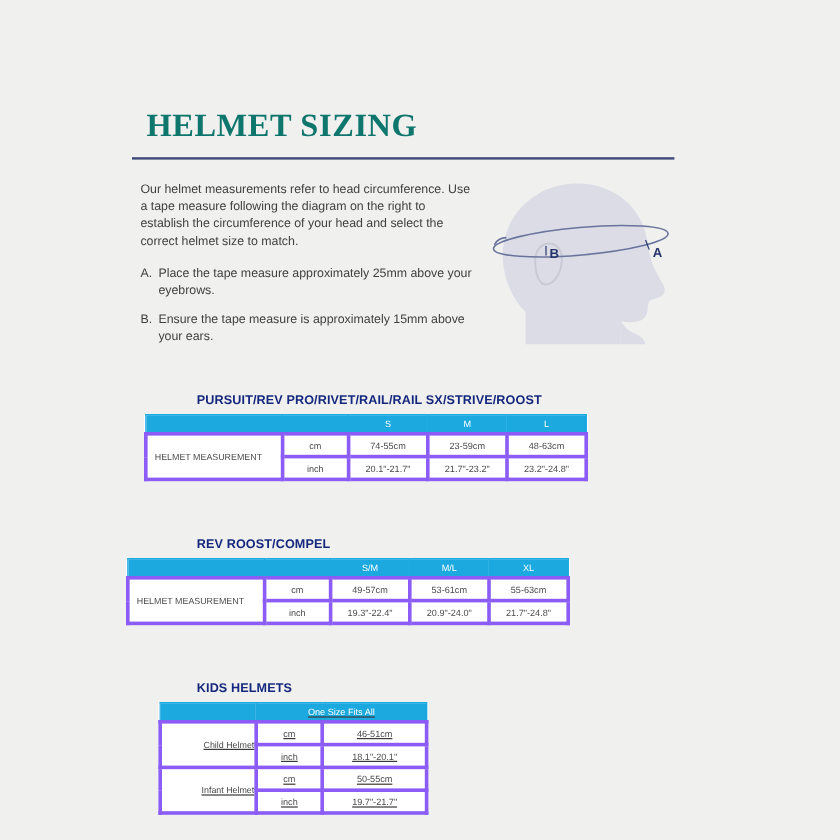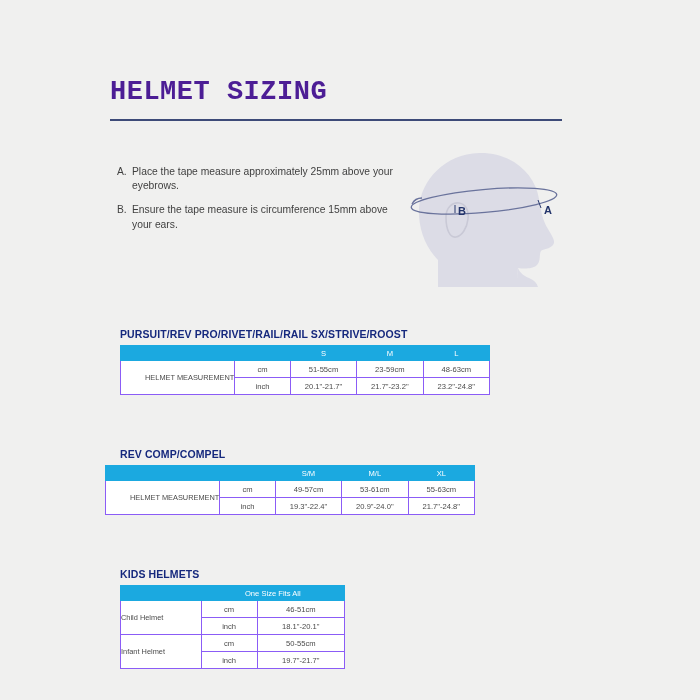--- a/index.html
+++ b/index.html
@@ -27,24 +27,24 @@
   .title-block {
     position: absolute;
     left: 110px;
     top: 78px;
     width: 452px;
   }
   .page-title {
     font-size: 27px;
     font-weight: bold;
     letter-spacing: 0.5px;
-    color: #4c1d95;
+    color: #0f766e;
     line-height: 1.05;
-    margin: 0;
-    font-family: Liberation Mono, monospace;
+    margin: 12px;
+    font-family: Liberation Serif, serif;
   }
   .title-rule {
     margin-top: 13px;
     height: 2px;
     background: #3d4a78;
     width: 452px;
   }
 
   
   .intro {
@@ -88,32 +88,33 @@
   .diagram svg { display: block; }
 
   
   .section-heading {
     position: absolute;
     font-size: 10.5px;
     font-weight: bold;
     color: #15287d;
     letter-spacing: 0.1px;
     white-space: nowrap;
+    margin-left: 44px;
   }
 
   
   .sizing-table {
     position: absolute;
     border-collapse: collapse;
     table-layout: fixed;
     background: #ffffff;
   }
   .sizing-table td,
   .sizing-table th {
-    border: 1px solid #8b5cf6;
+    border: 3px solid #8b5cf6;
     padding: 0;
     text-align: center;
     vertical-align: middle;
     font-weight: normal;
     font-size: 7.6px;
     color: #4a4a4a;
     background: #ffffff;
     height: 16px;
   }
   .sizing-table th.hdr {
@@ -121,62 +122,63 @@
     color: #ffffff;
     font-size: 7.6px;
     height: 14px;
     border: 1px solid #1ba9e0;
   }
   .sizing-table th.hdr-blank {
     background: #1ba9e0;
     border: 1px solid #1ba9e0;
   }
   .sizing-table td.rowlabel {
-    text-align: right;
+    text-align: left;
     padding-left: 6px;
     font-size: 7.4px;
     color: #4a4a4a;
   }
   .sizing-table td.rowlabel-c {
-    text-align: left;
+    text-align: right;
     font-size: 7.4px;
     color: #4a4a4a;
     font-weight: normal;
   }
 
   
   #table-pursuit { left: 120px; top: 345px; width: 370px; }
   
   #table-revcomp { left: 105px; top: 465px; width: 370px; }
   
-  #table-kids { left: 120px; top: 585px; width: 225px; }
+  #table-kids { left: 132px; top: 585px; width: 225px; text-decoration: underline; }
 
   #heading-pursuit { left: 120px; top: 328px; }
   #heading-revcomp { left: 120px; top: 448px; }
   #heading-kids { left: 120px; top: 568px; }
 </style>
 </head>
 <body>
 
 <div class="page">
 
   <div class="title-block">
     <h1 class="page-title">HELMET SIZING</h1>
     <div class="title-rule"></div>
   </div>
 
   <div class="intro">
+    <p>Our helmet measurements refer to head circumference. Use a tape measure following the diagram on the right to establish the circumference of your head and select the correct helmet size to match.</p>
     <div class="steps">
       <div class="step">
         <span class="step-letter">A.</span>
         <span class="step-text">Place the tape measure approximately 25mm above your eyebrows.</span>
       </div>
       <div class="step">
         <span class="step-letter">B.</span>
-        <span class="step-text">Ensure the tape measure  is circumference 15mm above your ears.</span>
+        <span class="step-text">Ensure the tape measure  is approximately 15mm above your ears.</span>
       </div>
     </div>
   </div>
 
   <div class="diagram">
     <svg width="190" height="145" viewBox="0 0 190 145" xmlns="http://www.w3.org/2000/svg">
       <g>
         <path d="M40 145 L40 118 C26 104 20 84 21 66 C23 38 47 12 81 11
                  C113 10 137 31 141 57 C143 70 145 79 150 87
                  C154 94 158 99 155 103 C152 107 145 107 143 109
@@ -213,34 +215,34 @@
         <th class="hdr hdr-blank"></th>
         <th class="hdr">S</th>
         <th class="hdr">M</th>
         <th class="hdr">L</th>
       </tr>
     </thead>
     <tbody>
       <tr>
         <td class="rowlabel" rowspan="2">HELMET MEASUREMENT</td>
         <td>cm</td>
-        <td>51-55cm</td>
+        <td>74-55cm</td>
         <td>23-59cm</td>
         <td>48-63cm</td>
       </tr>
       <tr>
         <td>inch</td>
         <td>20.1"-21.7"</td>
         <td>21.7"-23.2"</td>
         <td>23.2"-24.8"</td>
       </tr>
     </tbody>
   </table>
 
-  <div class="section-heading" id="heading-revcomp">REV COMP/COMPEL</div>
+  <div class="section-heading" id="heading-revcomp">REV ROOST/COMPEL</div>
   <table class="sizing-table" id="table-revcomp">
     <colgroup>
       <col style="width:31%">
         <col style="width:15%">
         <col style="width:18%">
         <col style="width:18%">
         <col style="width:18%">
     </colgroup>
     <thead>
       <tr>

